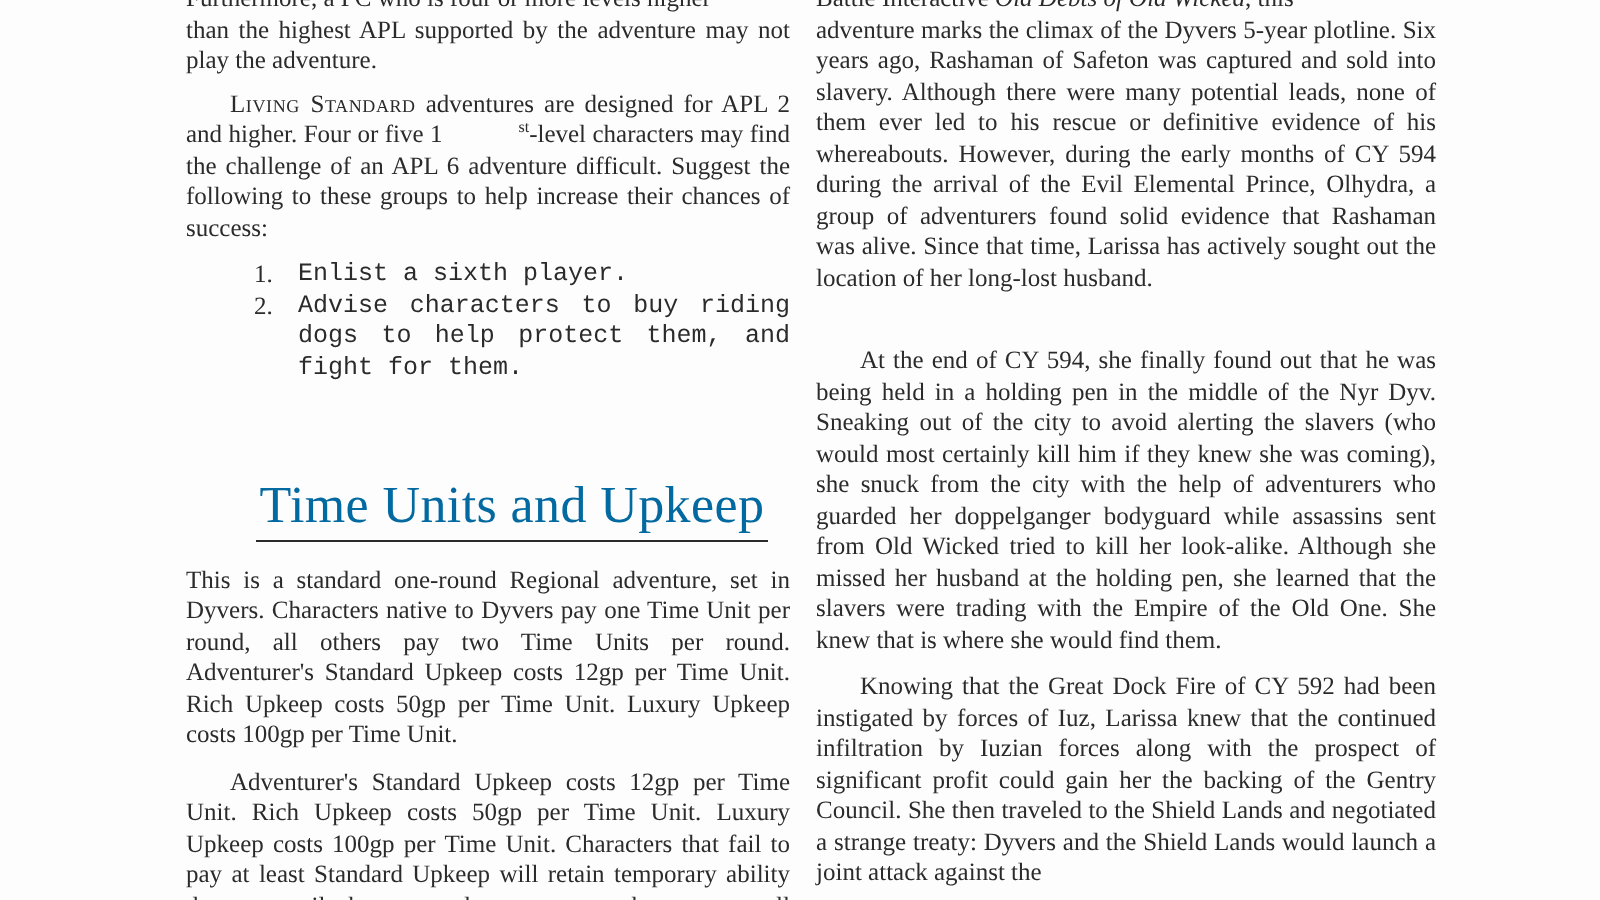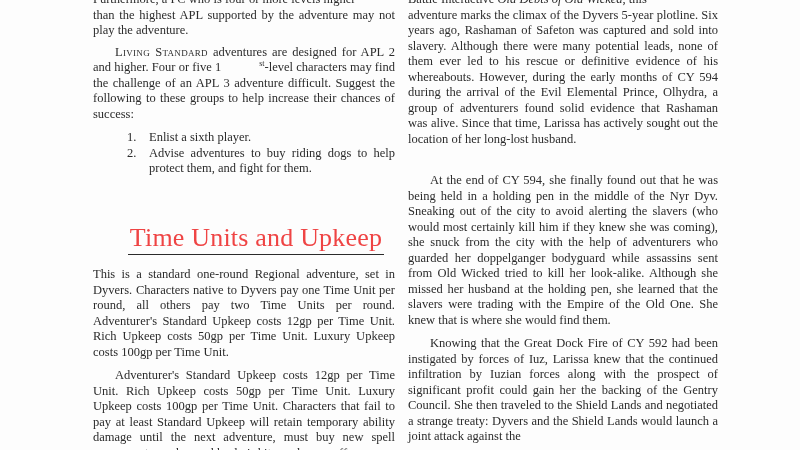--- a/index.html
+++ b/index.html
@@ -28,54 +28,54 @@
   .mt6  { margin-top: 6px; }
   .mt8  { margin-top: 26px; }
   .mt9  { margin-top: 8px; }
   .mt12 { margin-top: 12px; }
   .smallcaps { font-variant: small-caps; letter-spacing: 0.3px; }
   .ital { font-style: italic; }
   sup { font-size: 8px; line-height: 0; margin-left: 38px; }
   .olist { margin: 8px 0 0 0; padding: 0 0 0 34px; }
   .li { display: flex; }
   .li-num { flex: none; width: 22px; }
-  .li-text { flex: 1; text-align: justify; }
+  .li-text { flex: 1; text-align: justify; font-family: Liberation Mono, monospace; }
   .heading-wrap { text-align: center; margin-top: 47px; }
   .heading {
     display: inline-block;
     font-size: 26px;
     line-height: 1.1;
     font-weight: normal;
-    color: #ef4444;
+    color: #0369a1;
     border-bottom: 1.5px solid #2b2b2b;
     padding: 0 2px 2px 2px;
     margin: 0 0 0 24px; 
     letter-spacing: 0.2px;
   }
 </style>
 </head>
 <body>
 
 <div class="sheet">
   <div class="page">
 
     <div class="col col-left">
       <div class="clipline">Furthermore, a PC who is four or more levels higher</div>
       <p class="para">than the highest APL supported by the adventure may not play the adventure.</p>
 
-      <p class="para indent mt6"><span class="smallcaps">Living Standard</span><span> adventures are designed for APL 2 and higher. Four or five 1</span><sup>st</sup><span>-level characters may find the challenge of an APL 3 adventure difficult. Suggest the following to these groups to help increase their chances of success:</span></p>
+      <p class="para indent mt6"><span class="smallcaps">Living Standard</span><span> adventures are designed for APL 2 and higher. Four or five 1</span><sup>st</sup><span>-level characters may find the challenge of an APL 6 adventure difficult. Suggest the following to these groups to help increase their chances of success:</span></p>
 
       <div class="olist">
         <div class="li">
           <span class="li-num">1.</span>
           <span class="li-text">Enlist a sixth player.</span>
         </div>
         <div class="li">
           <span class="li-num">2.</span>
-          <span class="li-text">Advise adventures to buy riding dogs to help protect them, and fight for them.</span>
+          <span class="li-text">Advise characters to buy riding dogs to help protect them, and fight for them.</span>
         </div>
       </div>
 
       <div class="heading-wrap">
         <h2 class="heading">Time Units and Upkeep</h2>
       </div>
 
       <p class="para mt12">This is a standard one-round Regional adventure, set in Dyvers. Characters native to Dyvers pay one Time Unit per round, all others pay two Time Units per round. Adventurer's Standard Upkeep costs 12gp per Time Unit. Rich Upkeep costs 50gp per Time Unit. Luxury Upkeep costs 100gp per Time Unit.</p>
 
       <p class="para indent mt9">Adventurer's Standard Upkeep costs 12gp per Time Unit. Rich Upkeep costs 50gp per Time Unit. Luxury Upkeep costs 100gp per Time Unit. Characters that fail to pay at least Standard Upkeep will retain temporary ability damage until the next adventure, must buy new spell component pouches and healer's kits, and may suffer</p>

